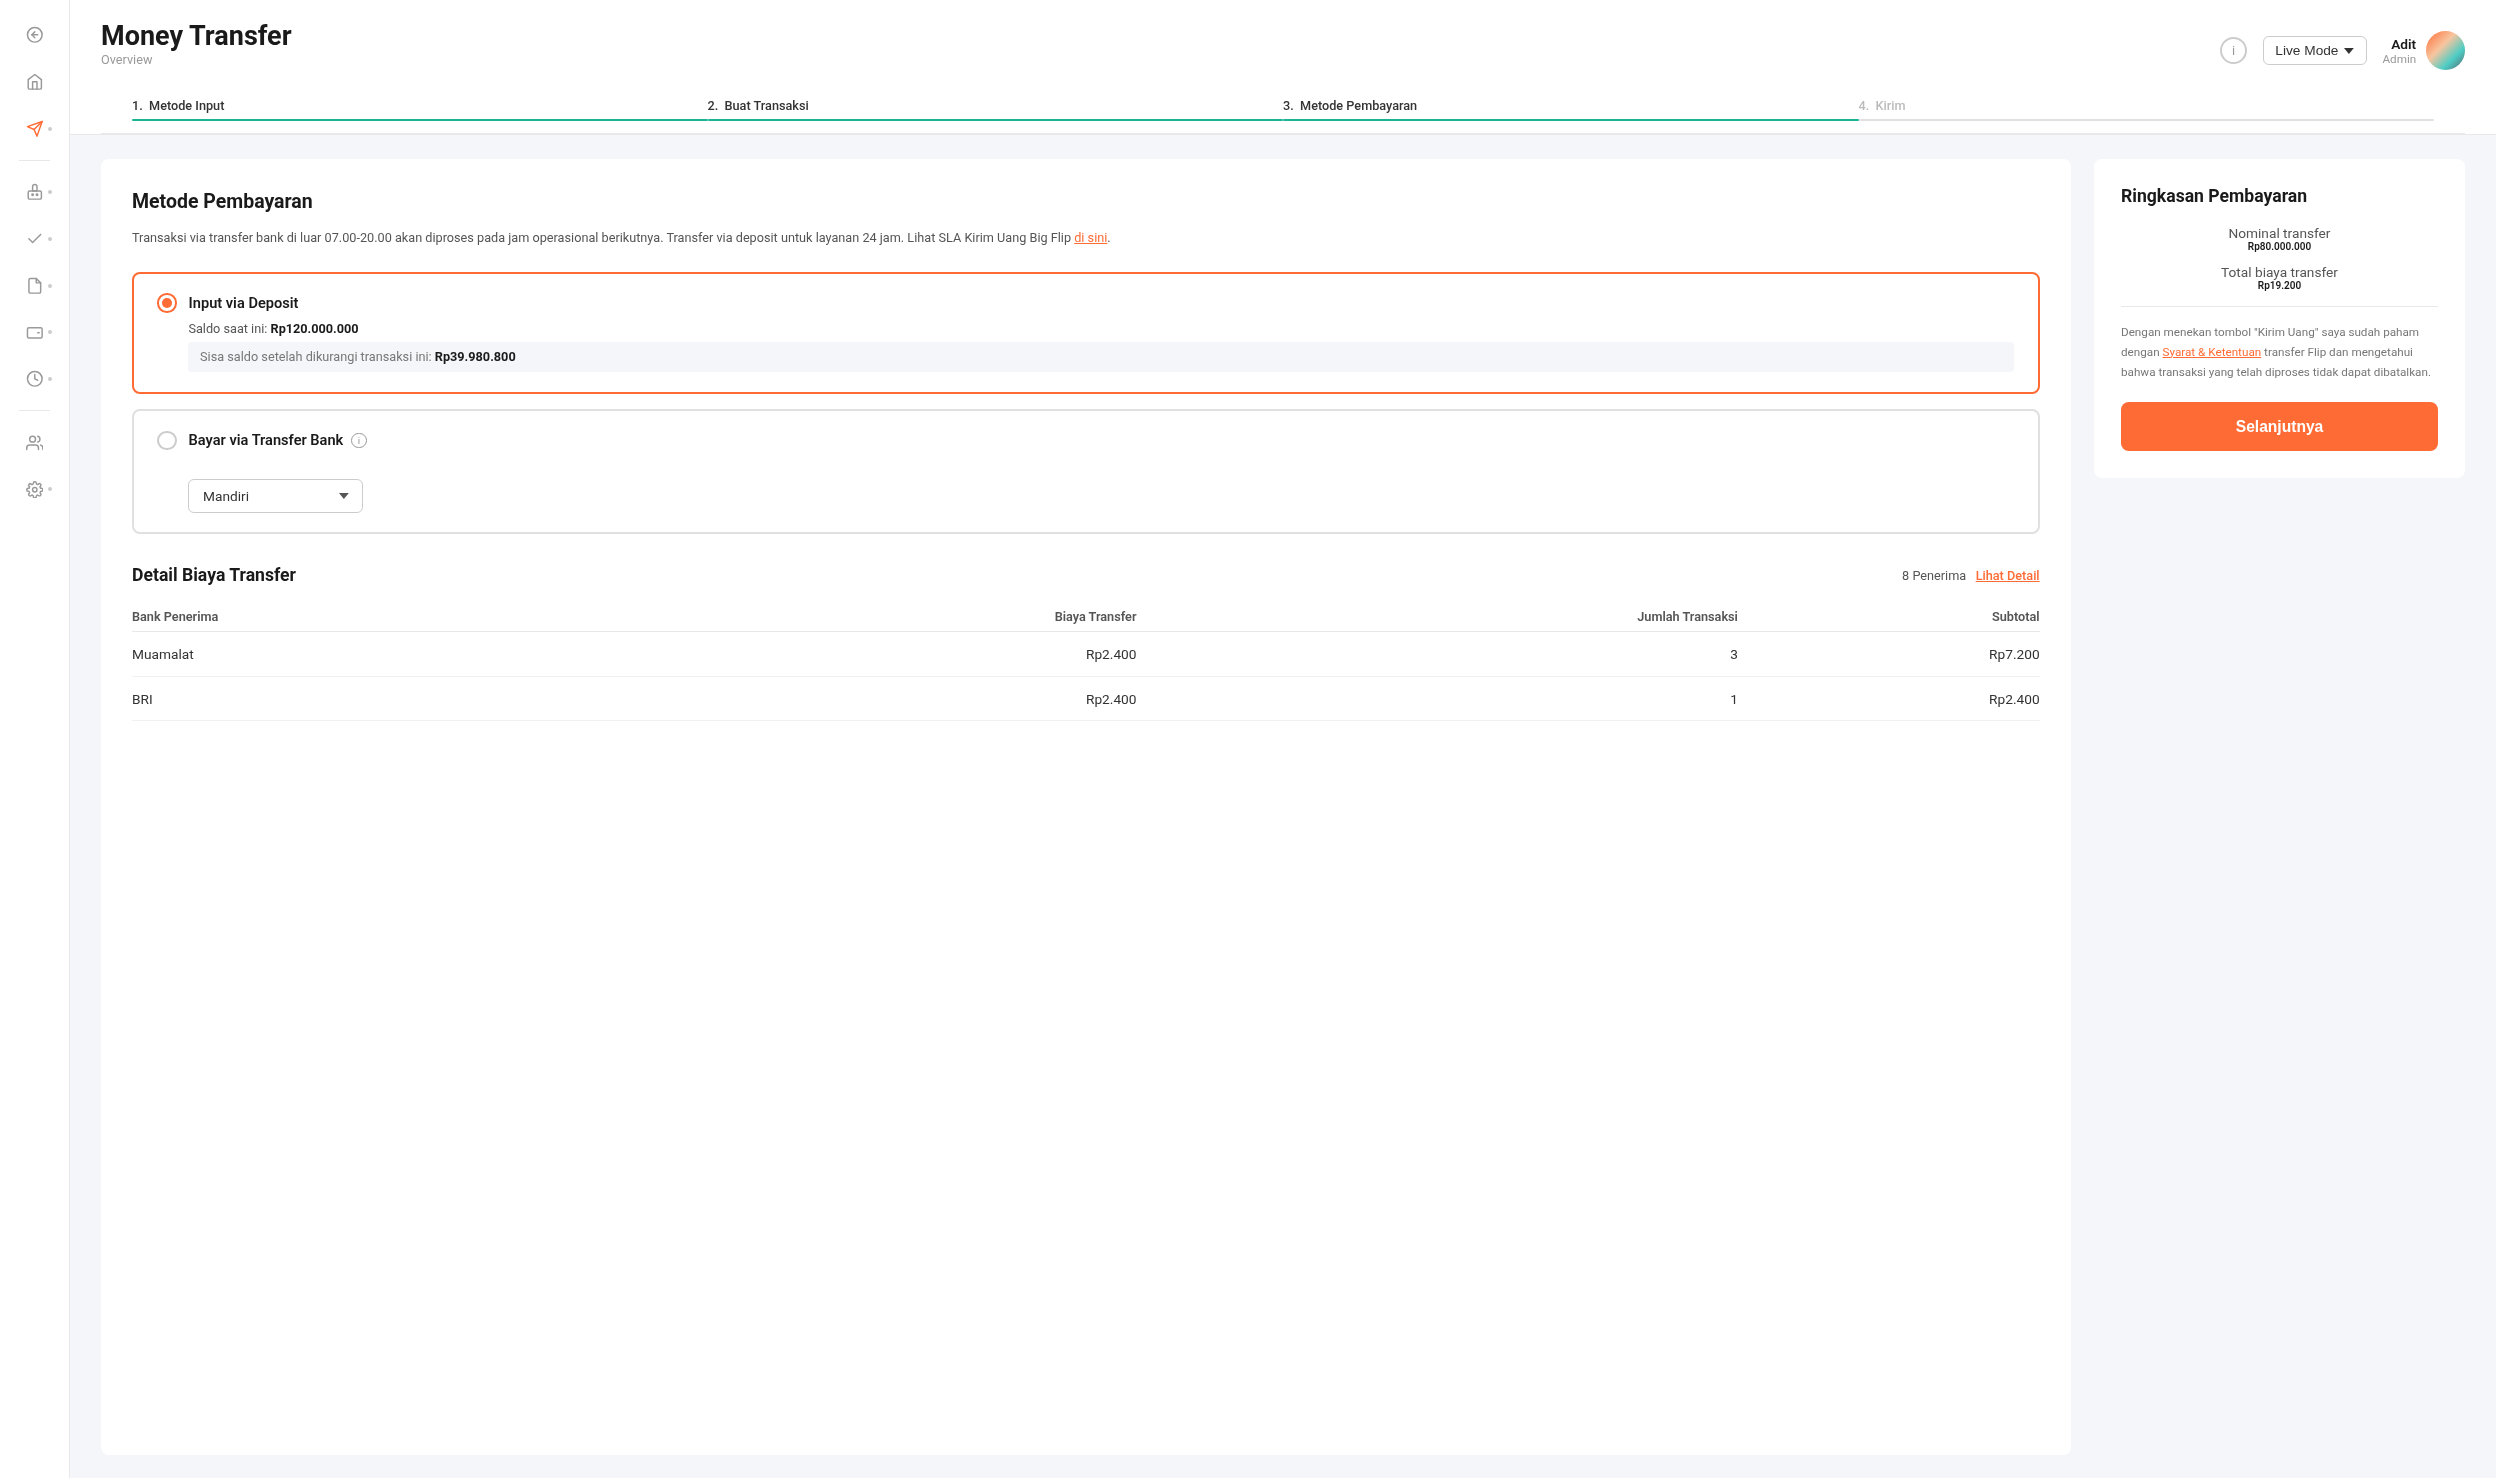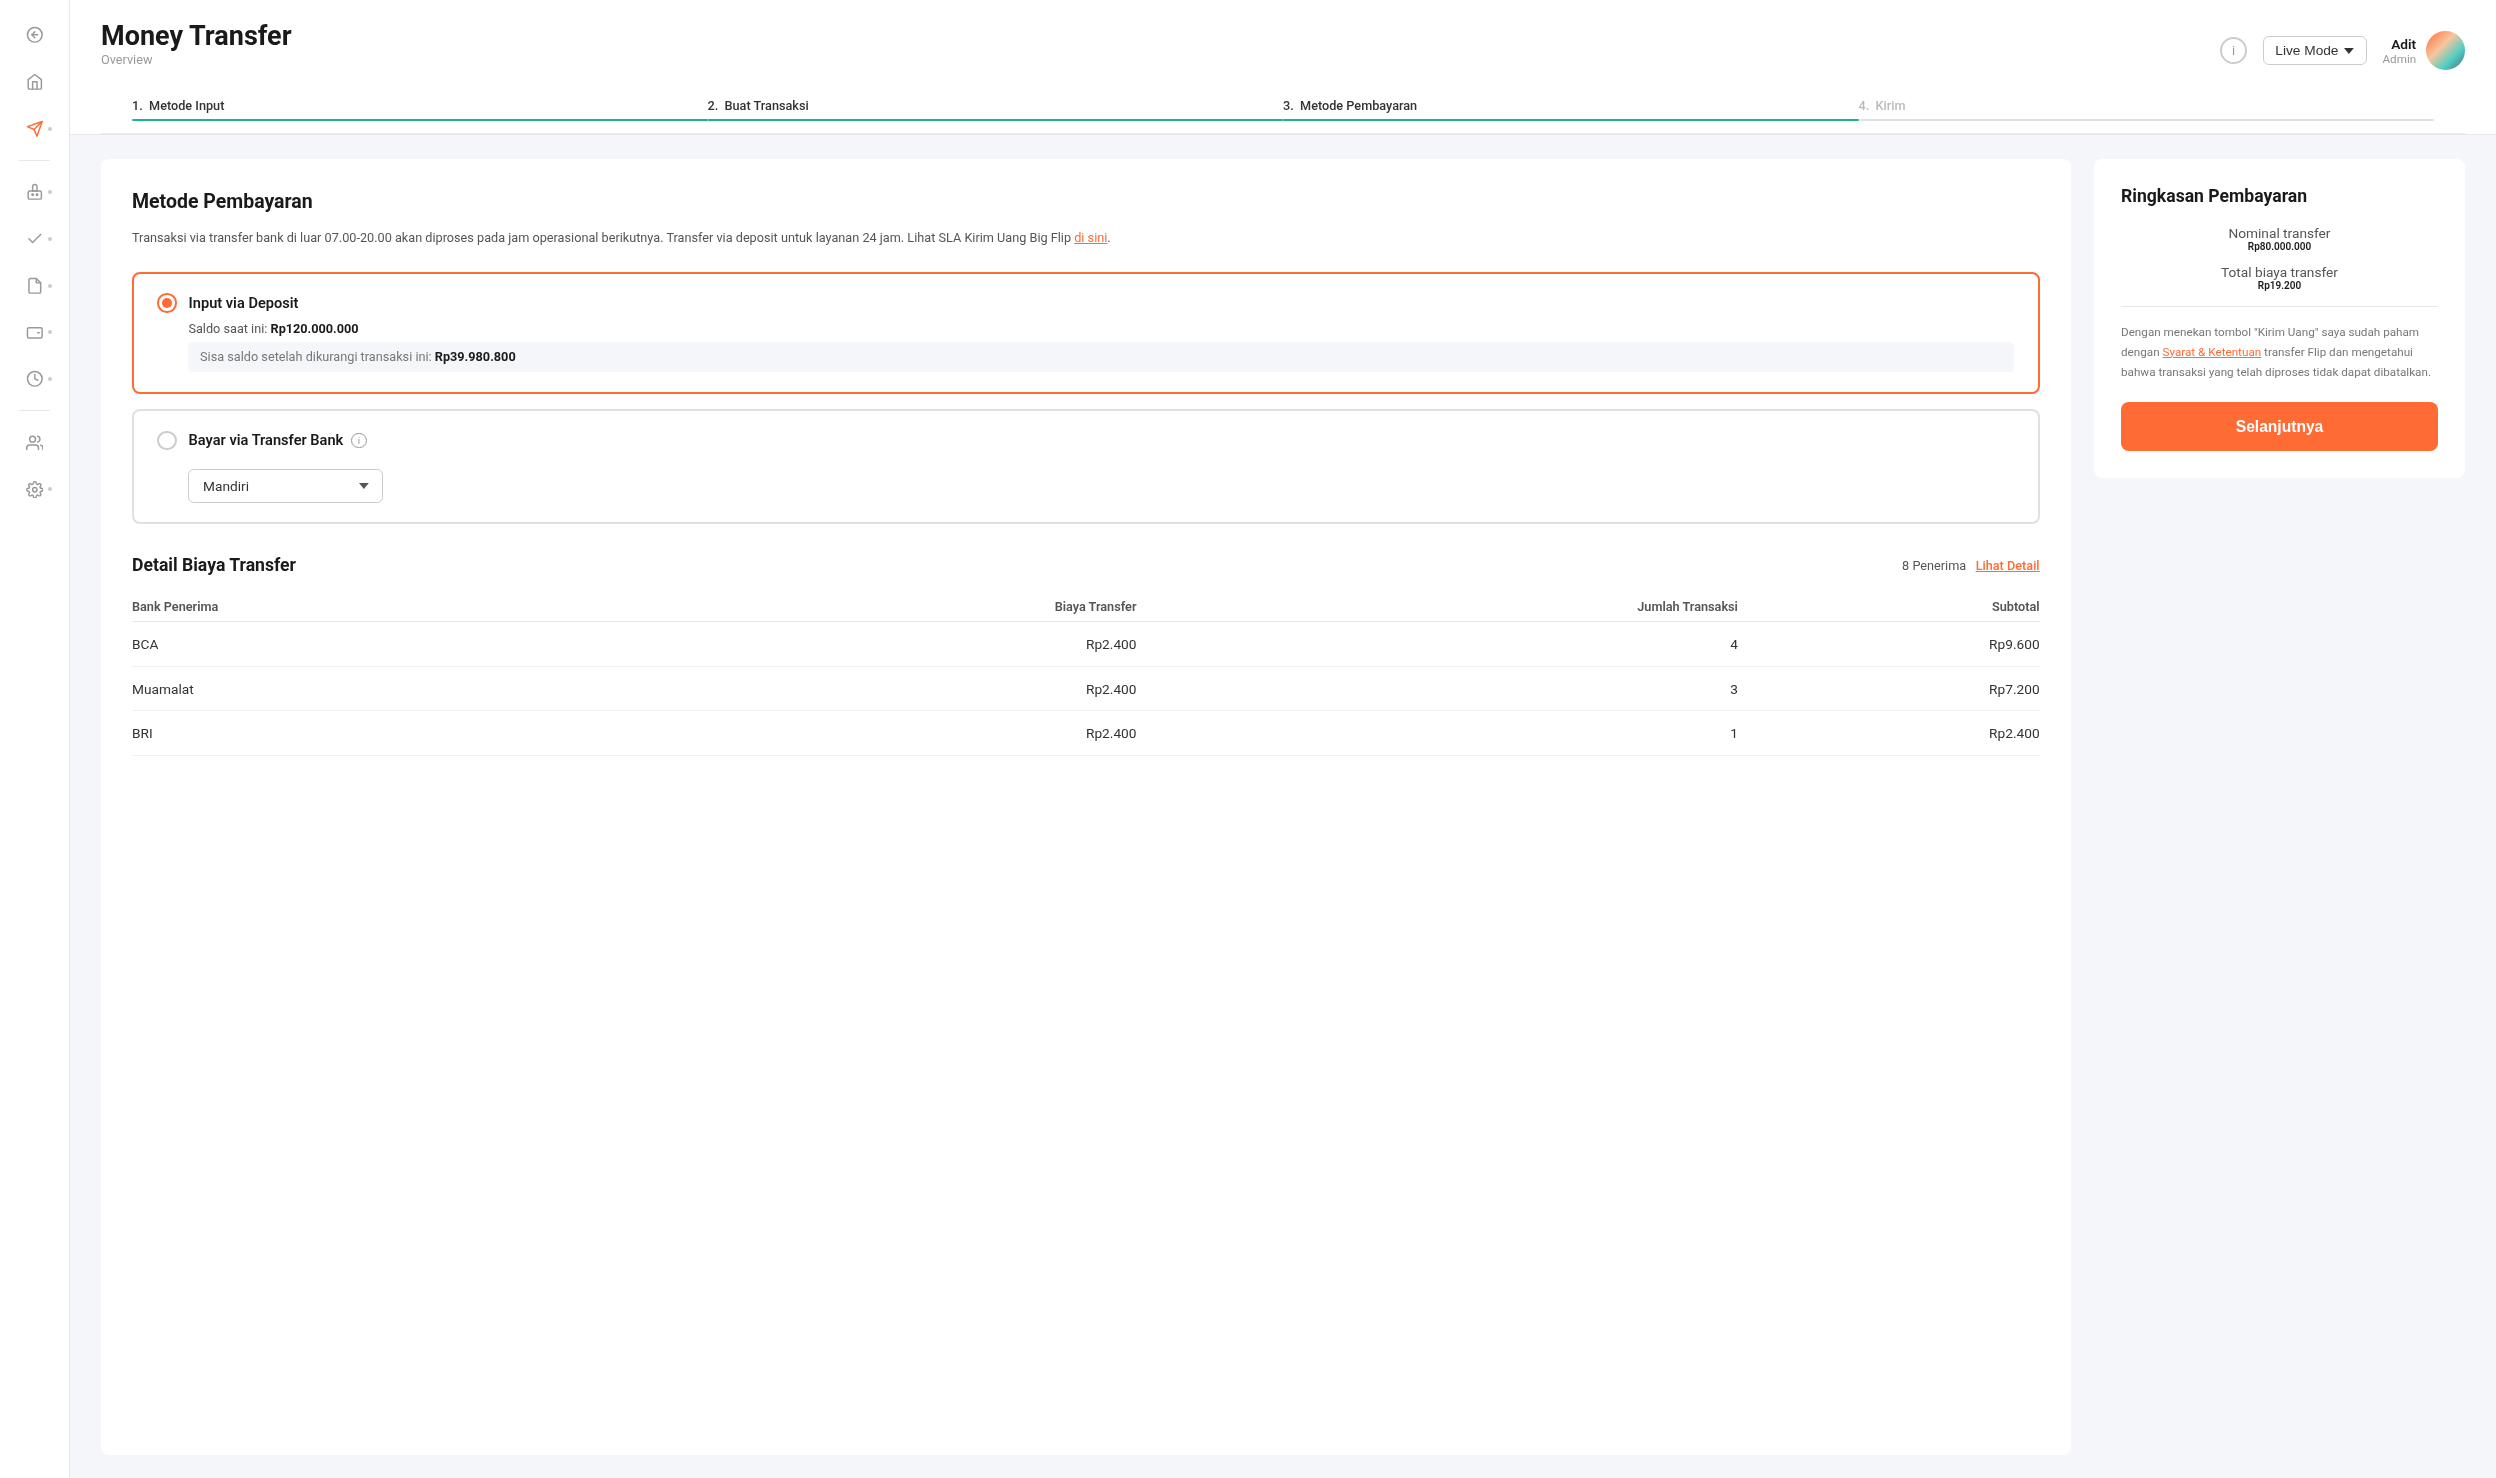--- a/index.html
+++ b/index.html
@@ -285,23 +285,23 @@
       font-size: 9.8px;
       color: #999;
     }
     .bank-dropdown {
       display: flex;
       align-items: center;
       justify-content: space-between;
       border: 1px solid #ccc;
       border-radius: 5.9px;
       padding: 7.8px 13.7px;
-      margin-top: 19px;
+      margin-top: 29px;
       margin-left: 31px;
-      width: 195px;
+      width: 175px;
       cursor: pointer;
       background: #fff;
       font-size: 13.7px;
       color: #333;
     }
 
     
     .detail-section {
       margin-top: 31px;
     }
@@ -596,26 +596,20 @@
         <table class="table">
           <thead>
             <tr>
               <th>Bank Penerima</th>
               <th>Biaya Transfer</th>
               <th>Jumlah Transaksi</th>
               <th>Subtotal</th>
             </tr>
           </thead>
           <tbody id="biaya-tbody">
-          <tr>
-        <td>BCA</td>
-        <td>Rp2.400</td>
-        <td>4</td>
-        <td>Rp9.600</td>
-      </tr>
               <tr>
         <td>Muamalat</td>
         <td>Rp2.400</td>
         <td>3</td>
         <td>Rp7.200</td>
       </tr>
               <tr>
         <td>BRI</td>
         <td>Rp2.400</td>
         <td>1</td>

